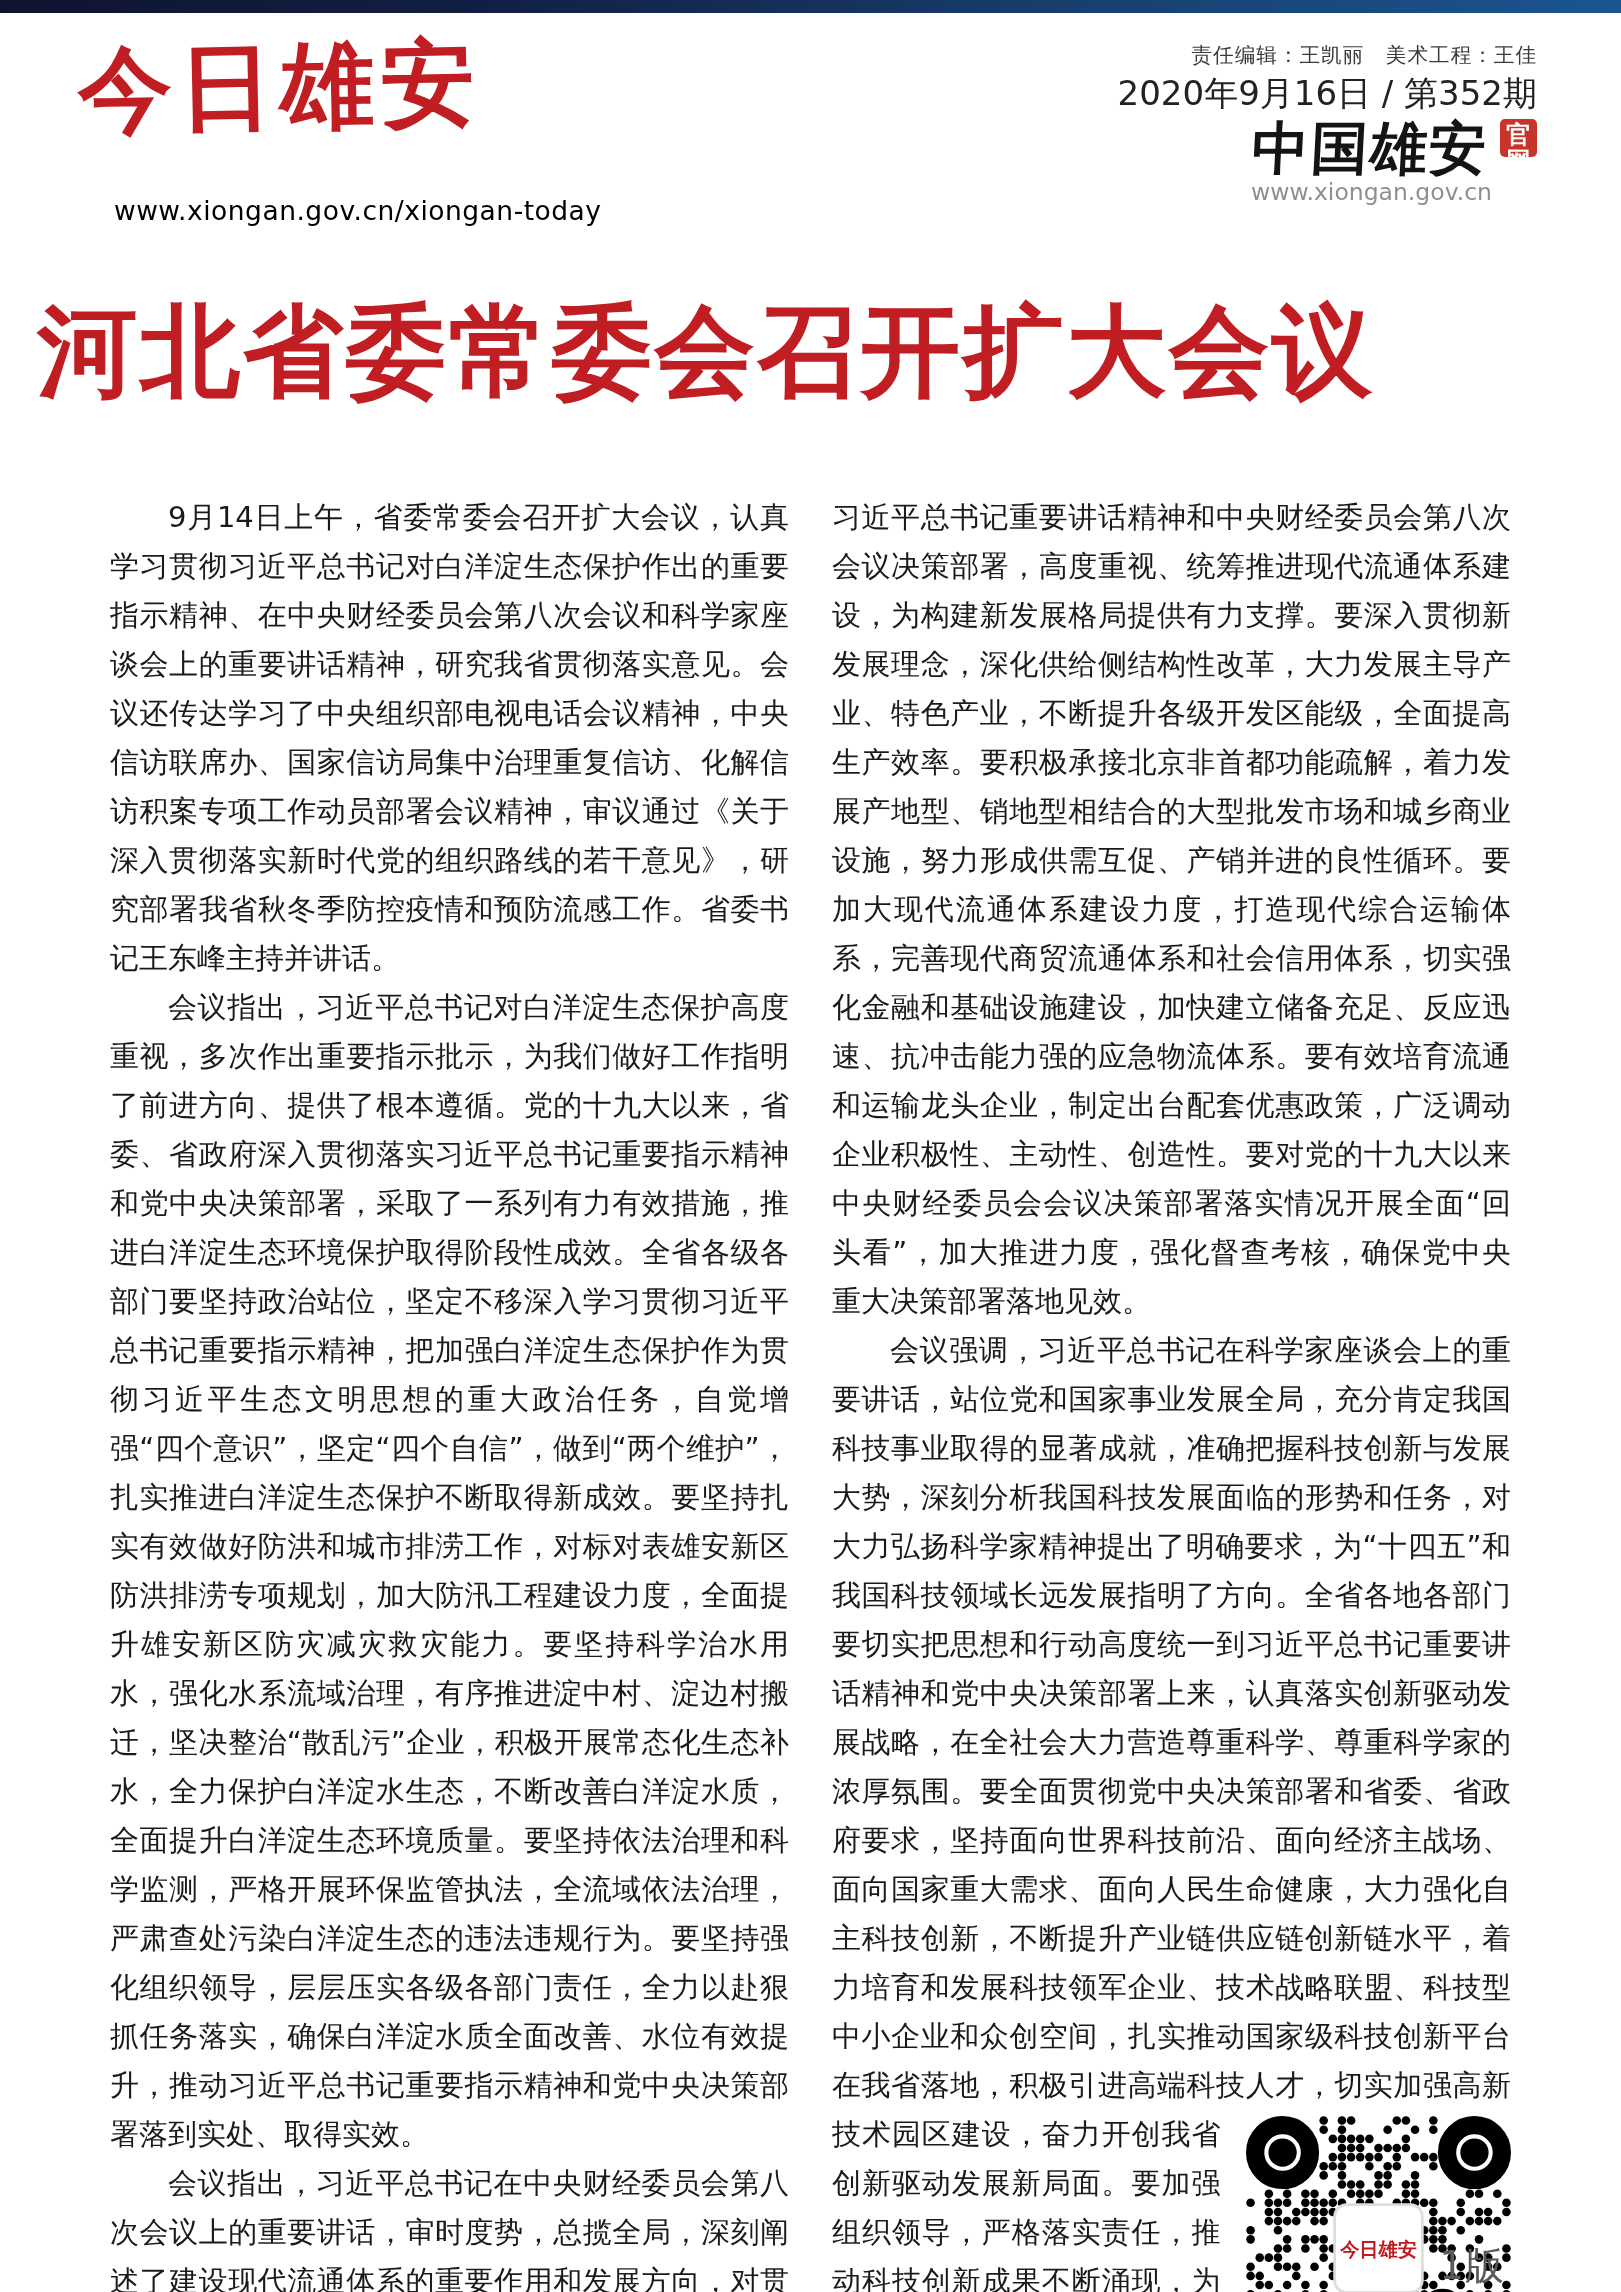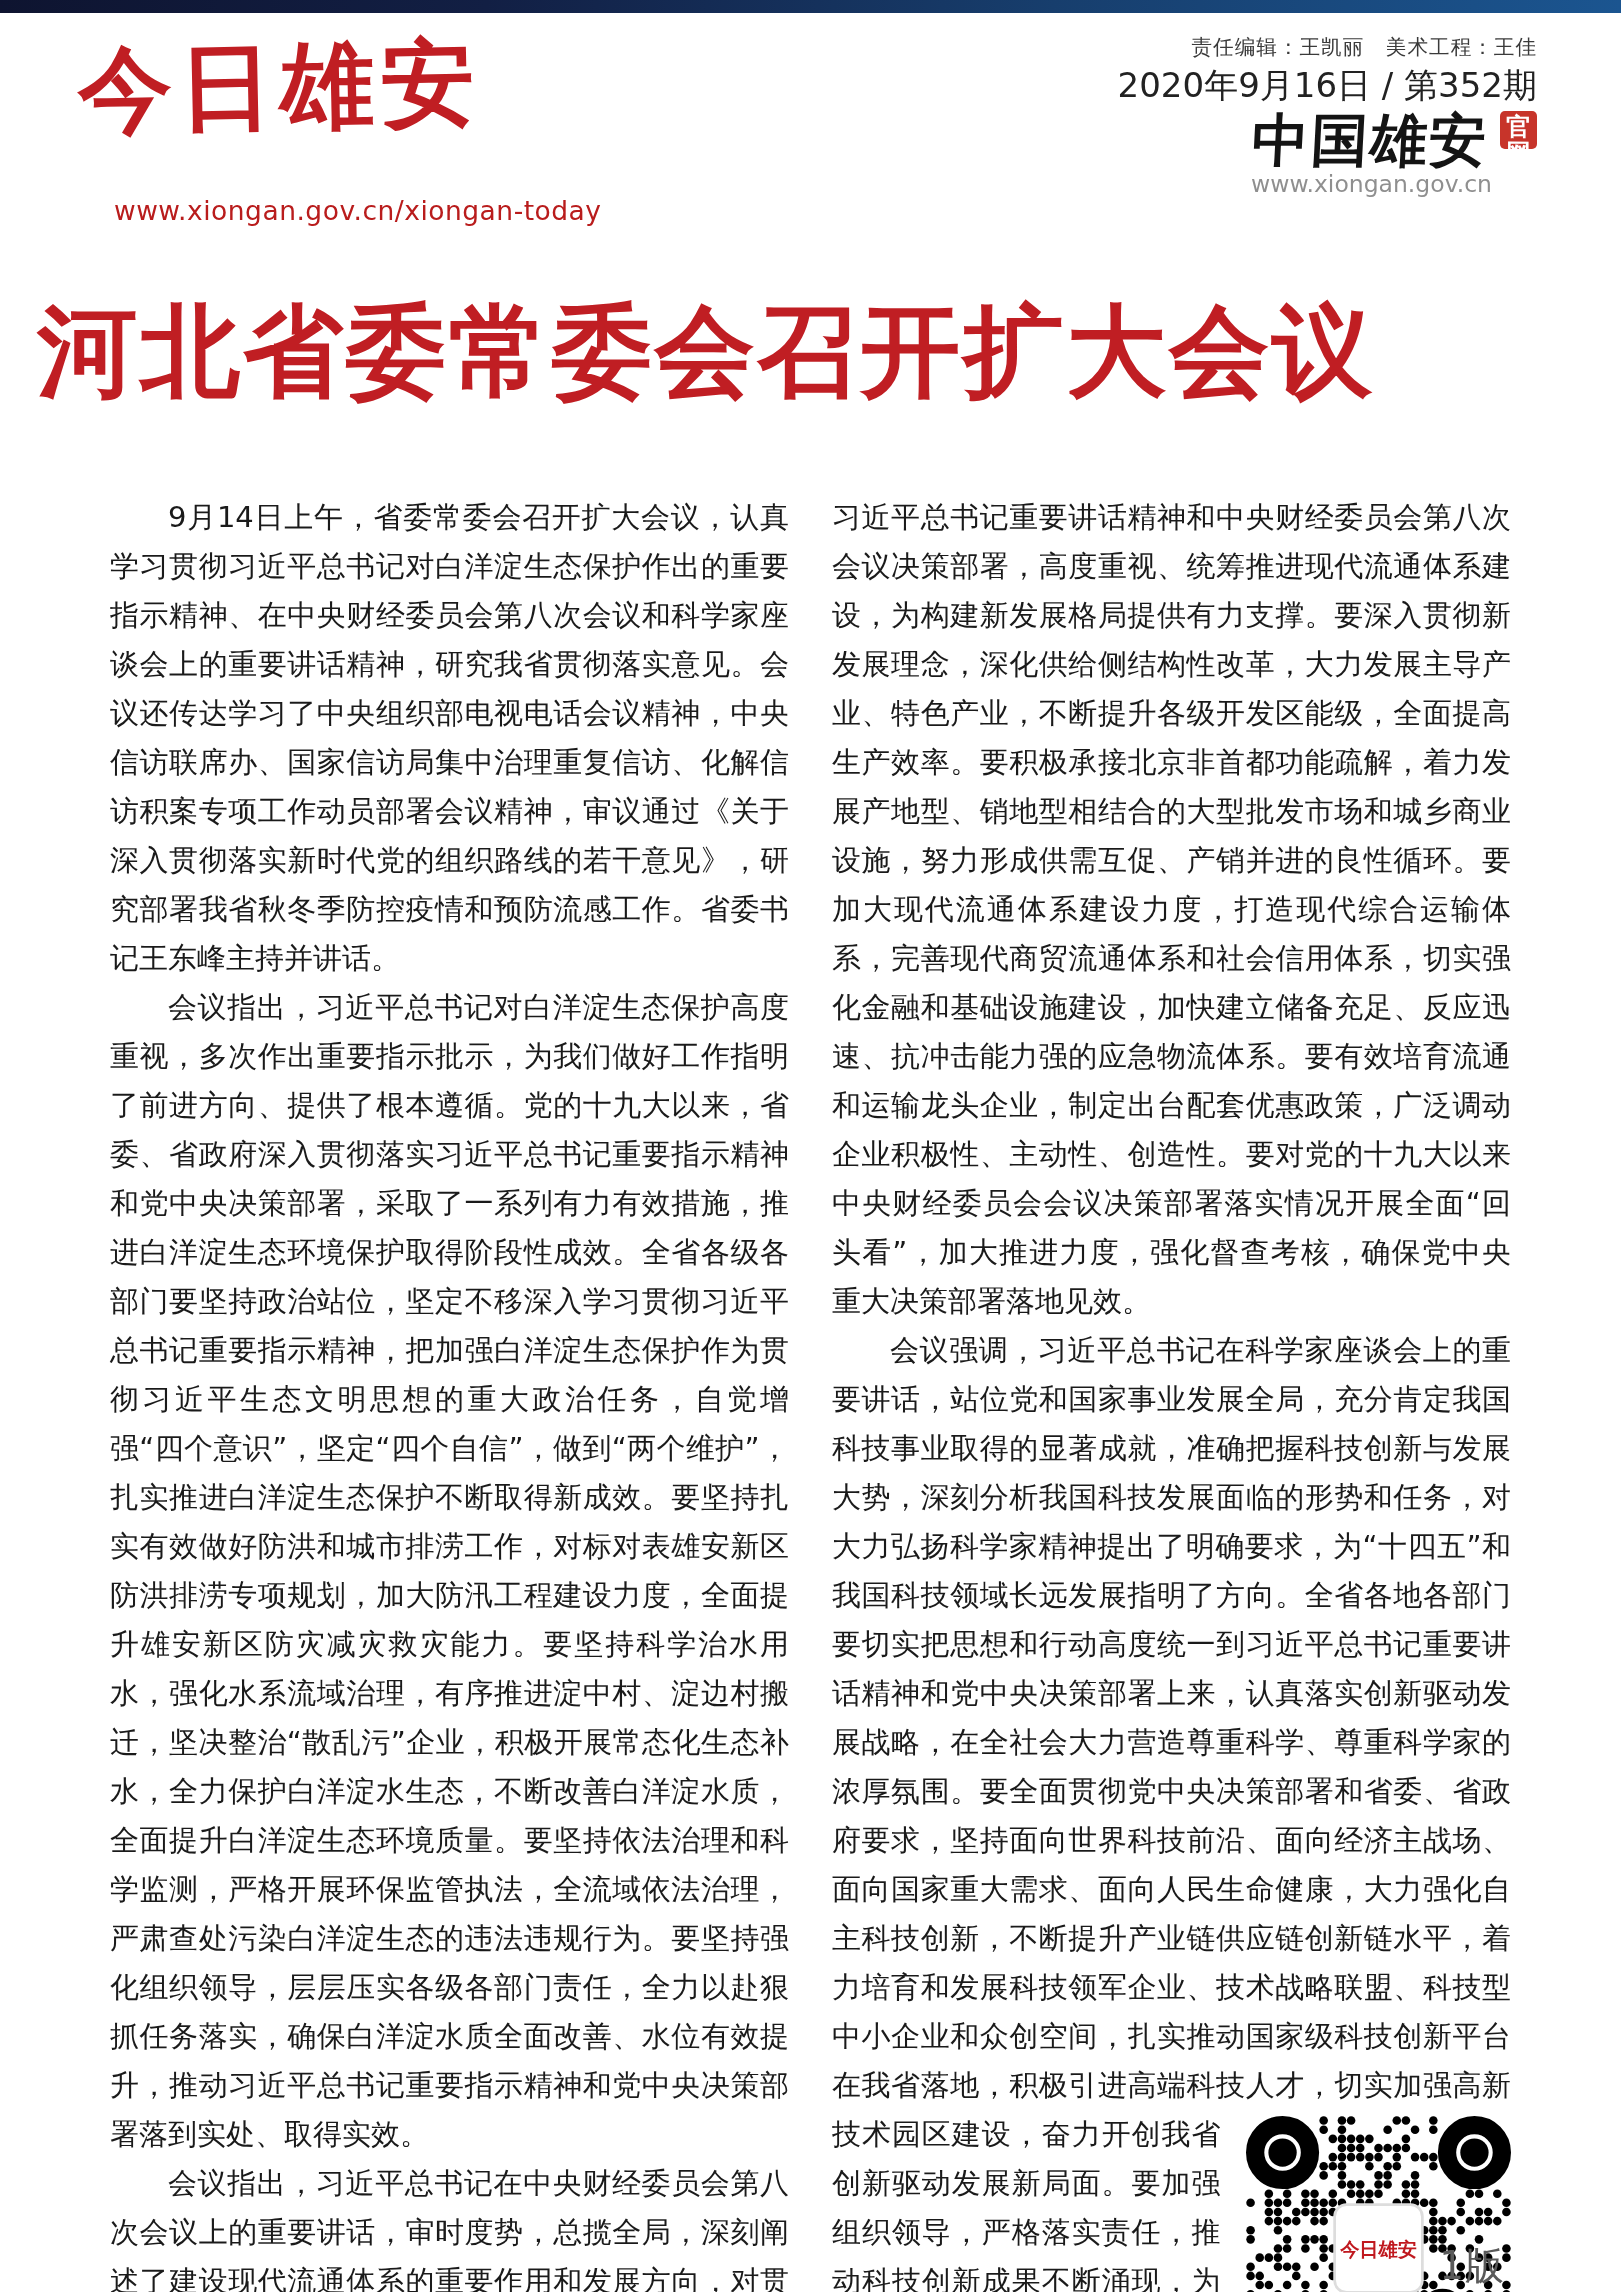--- a/index.html
+++ b/index.html
@@ -15,24 +15,24 @@
   }
   
   .logo{
     position:absolute;left:78px;top:35px;
     font-family:"DejaVu Serif","Liberation Serif",serif;
     font-weight:900;font-size:94px;line-height:1.1;color:#c01e23;
     letter-spacing:6.9px;transform:rotate(-1.2deg);white-space:nowrap;
   }
   .logo-url{
     position:absolute;left:114px;top:195px;
-    font-size:26.5px;color:#b91c1c;letter-spacing:0.5px;
+    font-size:26.5px;color:#000000;letter-spacing:0.5px;
   }
   .header-right{
-    position:absolute;top:33px;right:84px;text-align:right;
+    position:absolute;top:41px;right:84px;text-align:right;
   }
   .credits{font-size:20.6px;color:#3a3a3a;letter-spacing:1px;}
   .issue{font-size:34px;color:#222;margin-top:2px;}
   .produced{font-size:27.4px;color:#111;margin-top:15.7px;}
   .brand-row{display:flex;align-items:flex-start;justify-content:flex-end;gap:11.8px;margin-top:2px;}
   .brand-text{
     font-family:"DejaVu Serif","Liberation Serif",serif;
     font-weight:900;font-size:57px;line-height:1.0;color:#141414;
     letter-spacing:2px;transform:skewX(-3deg);
   }

